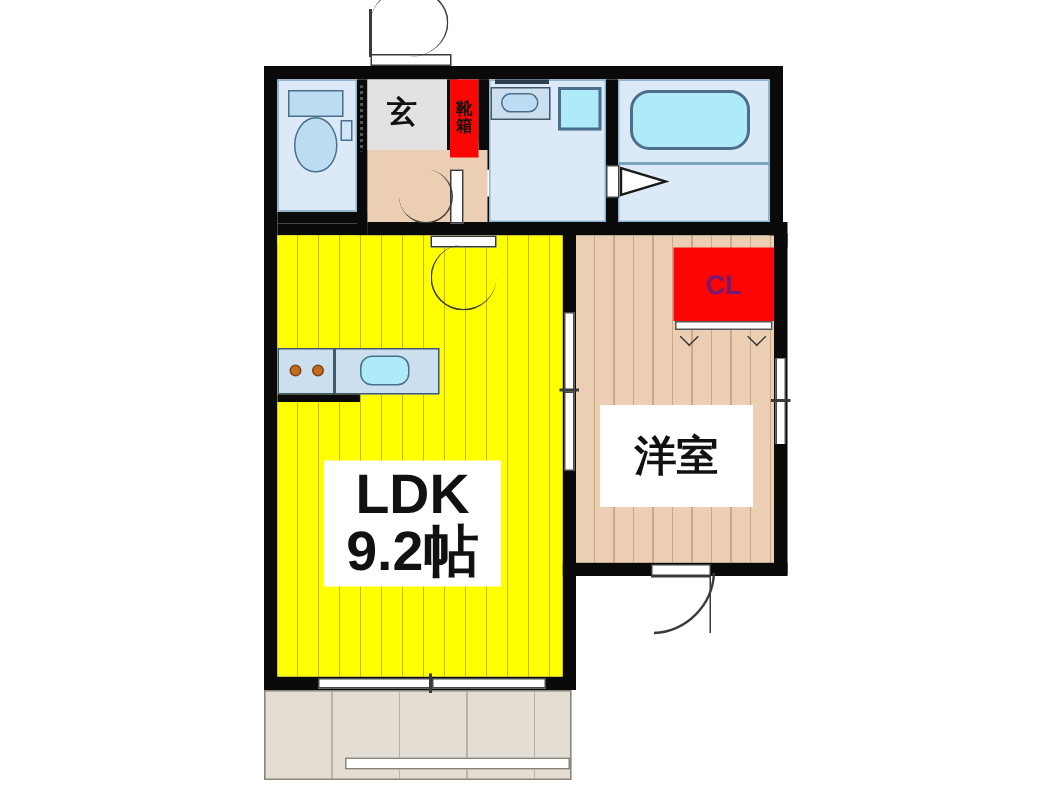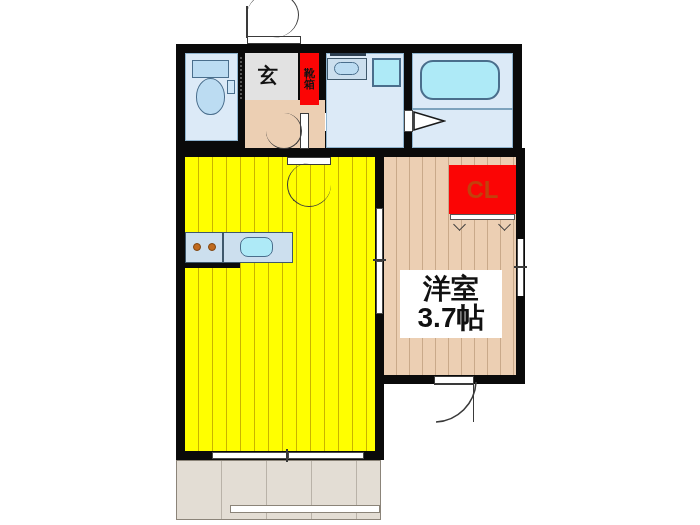--- a/index.html
+++ b/index.html
@@ -63,22 +63,22 @@
   .label-ldk {
     background: #ffffff;
     font-size: 37px;
     letter-spacing: 0px;
   }
   .label-bed {
     background: #ffffff;
     font-size: 28px;
   }
   .label-cl {
-    color: #c2410c;
-    font-size: 24px;
+    color: #701a75;
+    font-size: 18px;
     font-weight: 700;
   }
   .label-genkan {
     font-size: 20px;
     font-weight: 700;
     color: #111111;
   }
   .label-kutsubako {
     font-size: 11px;
     font-weight: 700;
@@ -300,19 +300,22 @@
     <path d="M 44 0 A 42 42 0 0 1 4 40" fill="none" stroke="#3a3a3a" stroke-width="1.6"></path>
     <line x1="44" y1="0" x2="44" y2="2" stroke="#3a3a3a" stroke-width="1.4"></line>
   </svg>
 
   <div class="abs slide-h" style="left:212px; top:452px; width:76px; height:7px;"></div>
   <div class="abs slide-h" style="left:288px; top:452px; width:76px; height:7px;"></div>
   <div class="abs" style="left:286px; top:449px; width:2px; height:13px; background:#3a3a3a;"></div>
 
   <svg class="abs" style="left:412px; top:108px; width:0px; height:0px;" viewBox="0 0 1 1"></svg>
 
+  <div class="abs label label-ldk" style="left:216px; top:307px; width:118px; height:84px;">
+    <span>LDK</span>
+    <span>9.2帖</span>
+  </div>
 
   <div class="abs label label-bed" style="left:400px; top:270px; width:102px; height:68px;">
     <span>洋室</span>
-    <span>3.7帖</span>
   </div>
 
 </div>
 
 </body></html>

